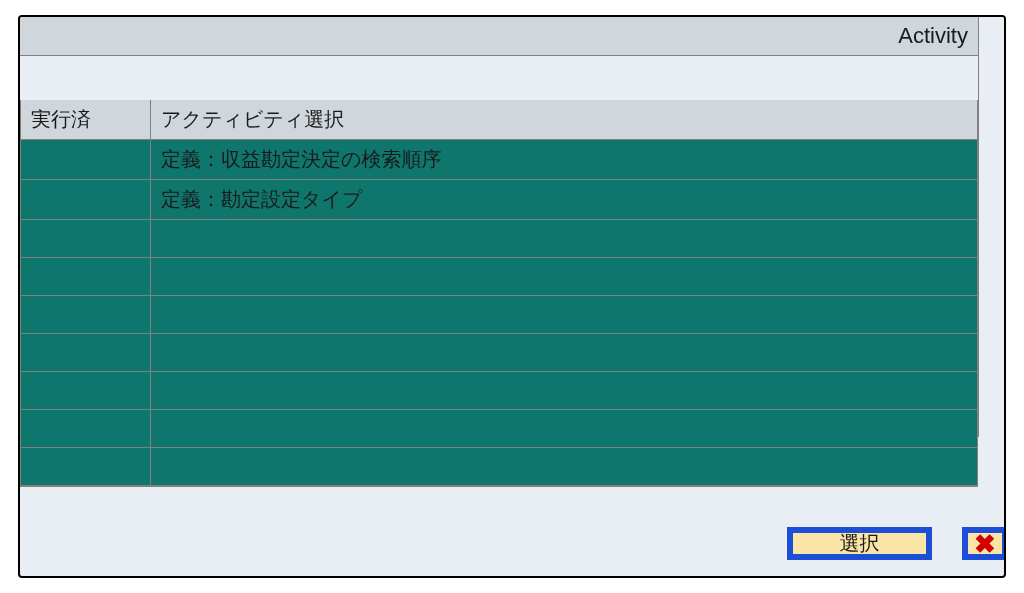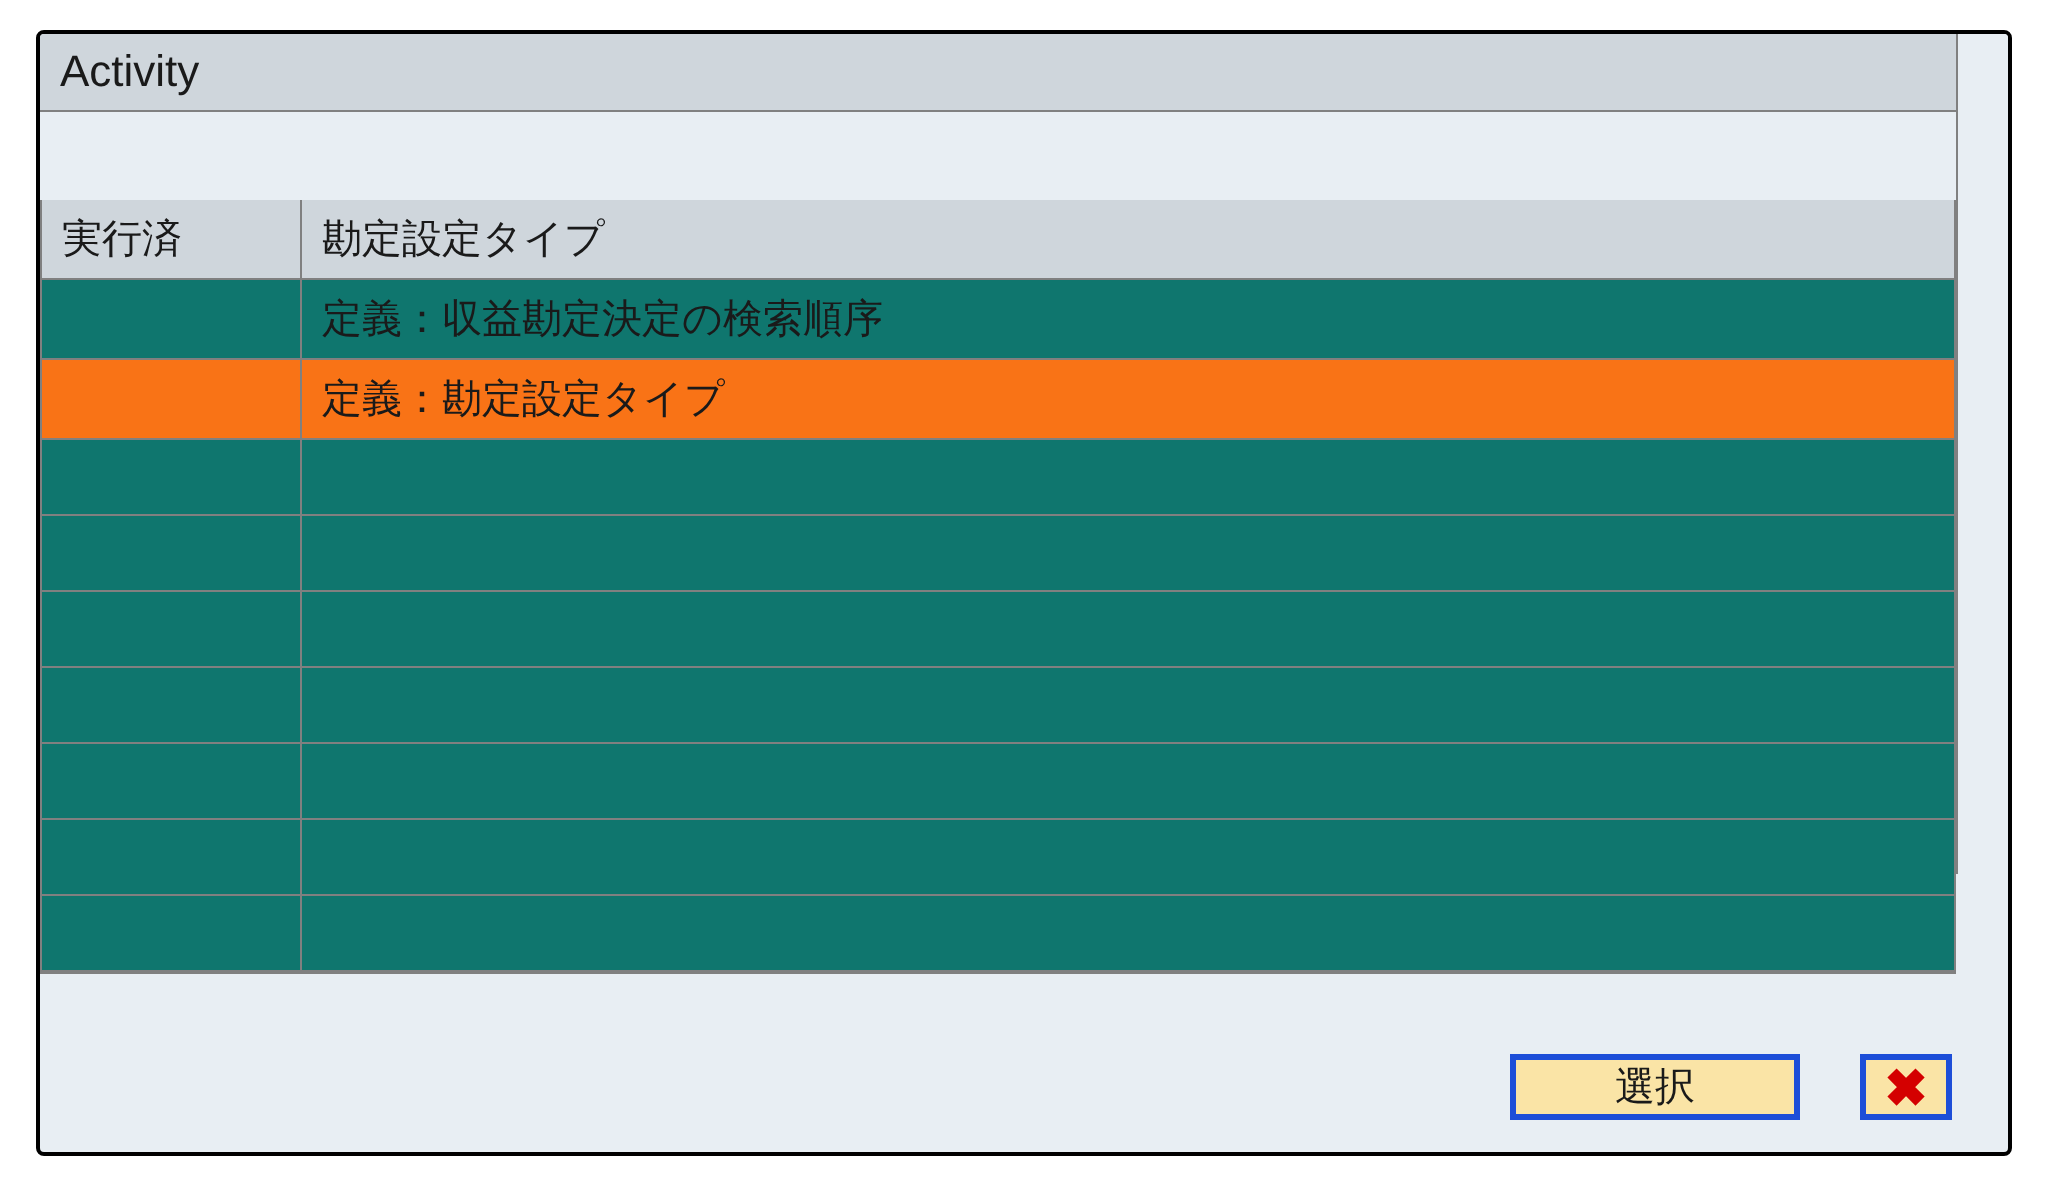--- a/index.html
+++ b/index.html
@@ -50,20 +50,21 @@
     width: 26px;
     background: #e8eef3;
     border-left: 1px solid #808080;
     height: 420px;
   }
   .section-head {
     background: #cfd6dc;
     border-bottom: 1px solid #808080;
     padding: 6px 10px;
     font-size: 22px;
+    text-align: right;
   }
   table.grid {
     width: 100%;
     border-collapse: collapse;
     table-layout: fixed;
     margin-top: 44px;
   }
   table.grid th, table.grid td {
     border: 1px solid #808080;
     border-top: none;
@@ -75,40 +76,41 @@
     overflow: hidden;
     white-space: nowrap;
   }
   table.grid th {
     background: #cfd6dc;
   }
   table.grid td {
     background: #0f766e;
   }
   table.grid tr.selected td {
-    background: #f97316;
+    background: #0f766e;
   }
   col.col-exec { width: 130px; }
   col.col-name { }
   .footer {
     height: 142px;
     border-top: 1px solid #808080;
     position: relative;
   }
   .btn {
     position: absolute;
     top: 40px;
     height: 33px;
     background: #fae4a6;
-    border: 3px solid #1d4ed8;
+    border: 6px solid #1d4ed8;
     font-size: 20px;
     display: flex;
     align-items: center;
     justify-content: center;
     cursor: pointer;
+    margin-left: 32px;
   }
   .btn.select {
     left: 735px;
     width: 145px;
   }
   .btn.close {
     left: 910px;
     width: 46px;
     color: #d40000;
     font-weight: bold;
@@ -124,21 +126,21 @@
     <div class="table-area">
       <div class="section-head">Activity</div>
       <table class="grid">
         <colgroup>
           <col class="col-exec">
           <col class="col-name">
         </colgroup>
         <thead>
           <tr>
             <th>実行済</th>
-            <th>勘定設定タイプ</th>
+            <th>アクティビティ選択</th>
           </tr>
         </thead>
         <tbody id="tbody">
             <tr>
               <td></td>
               <td>定義：収益勘定決定の検索順序</td>
             </tr>
             <tr class="selected">
               <td></td>
               <td>定義：勘定設定タイプ</td>

